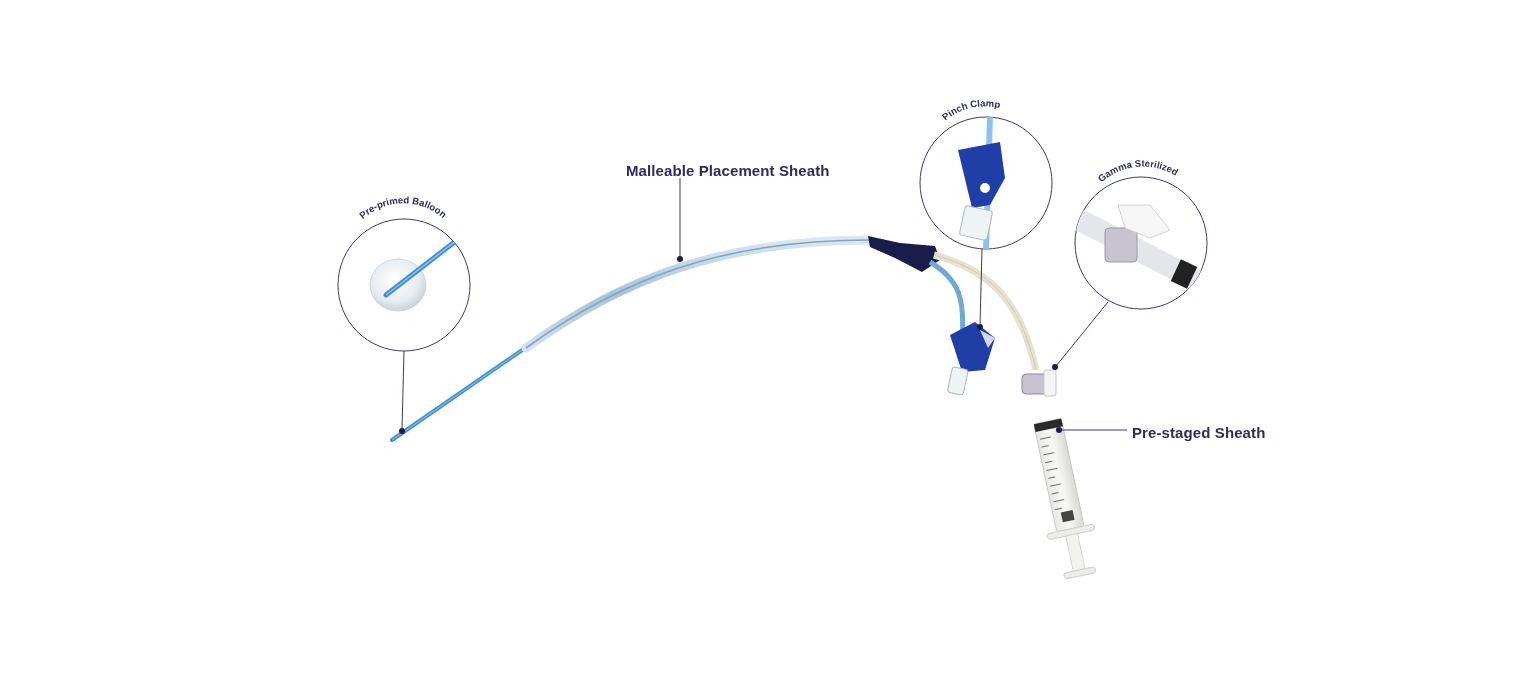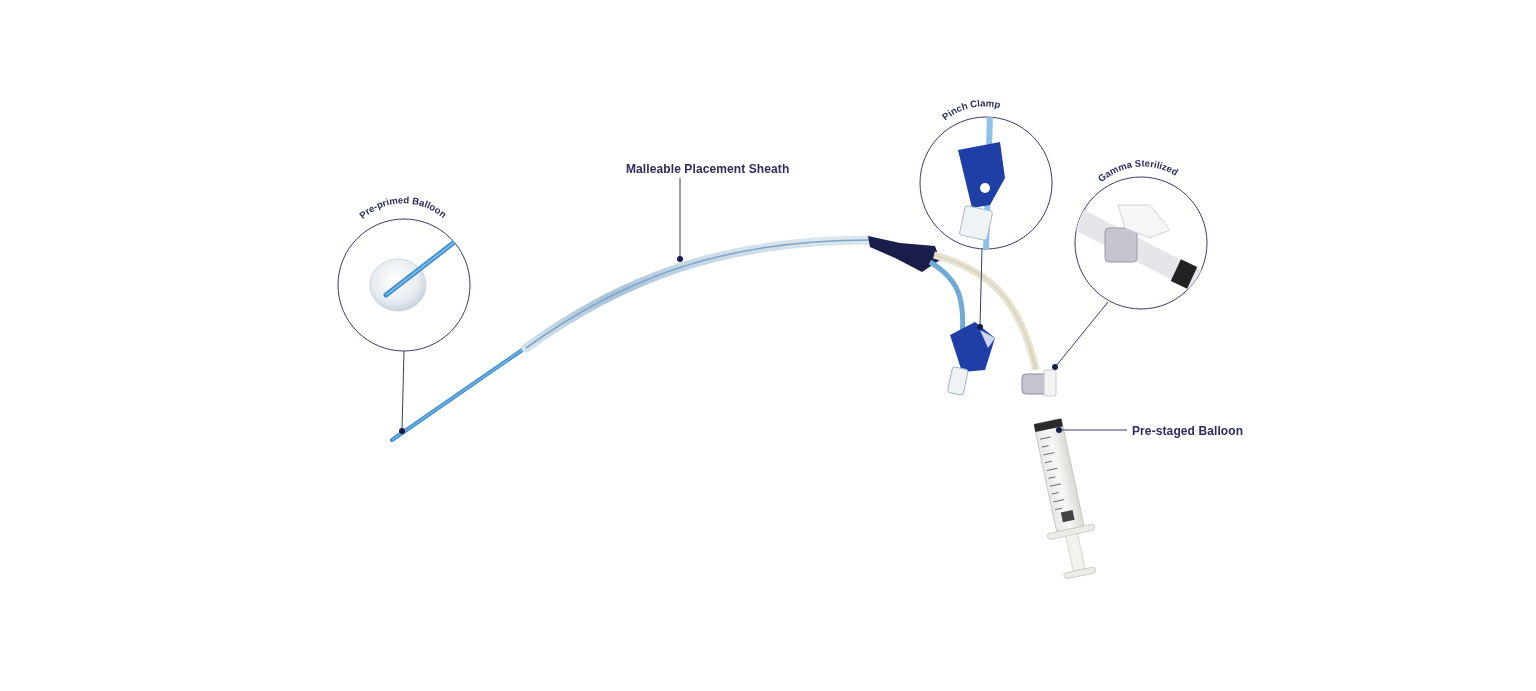--- a/index.html
+++ b/index.html
@@ -1,20 +1,20 @@
 <!DOCTYPE html>
 <html><head>
 <meta charset="utf-8">
 <style>
   html, body { margin: 0; padding: 0; background: #ffffff; }
   body { width: 1536px; height: 691px; position: relative; overflow: hidden; font-family: "Liberation Sans", sans-serif; }
   #stage { position: absolute; left: 0; top: 0; width: 1536px; height: 691px; }
   .label {
     position: absolute; font-family: "Liberation Sans", sans-serif; font-weight: bold;
-    font-size: 12px; color: #2b2d5c; white-space: nowrap; letter-spacing: 0.1px;
+    font-size: 15px; color: #2b2d5c; white-space: nowrap; letter-spacing: 0.1px;
   }
   svg text { font-family: "Liberation Sans", sans-serif; font-weight: bold; }
 </style>
 </head>
 <body>
 
 <div id="stage">
 <svg width="1536" height="691" viewBox="0 0 1536 691" xmlns="http://www.w3.org/2000/svg">
   <defs>
     <linearGradient id="sheathGrad" x1="0" y1="0" x2="0" y2="1">
@@ -136,14 +136,14 @@
     <text font-size="9.5" fill="#2b2d5c"><textPath href="#arcSterile" startOffset="2"><tspan>Gamma Sterilized</tspan></textPath></text>
   </g>
 
   <g>
     <line x1="1060" y1="430" x2="1127" y2="430" stroke="#3a3c6b" stroke-width="1"></line>
     <circle cx="1059" cy="430" r="3" fill="#1a1d4a"></circle>
   </g>
 </svg>
 
 <span class="label" style="left:626px; top:162px;">Malleable Placement Sheath</span>
-<span class="label" style="left:1132px; top:424px;">Pre-staged Balloon</span>
+<span class="label" style="left:1132px; top:424px;">Pre-staged Sheath</span>
 </div>
 
 </body></html>

